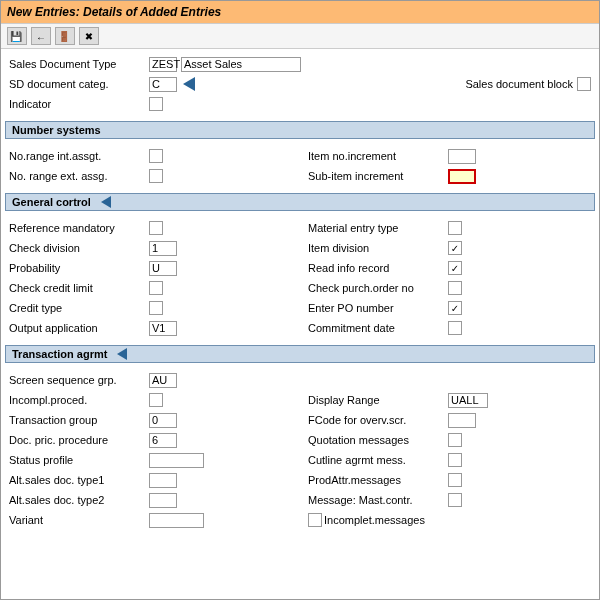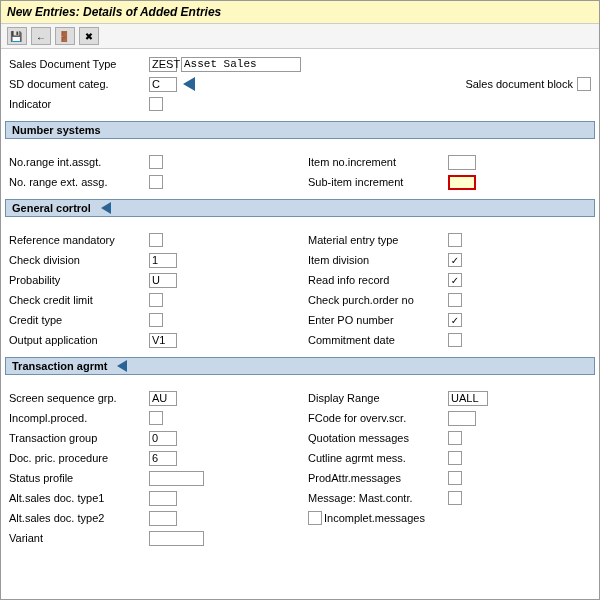--- a/index.html
+++ b/index.html
@@ -13,21 +13,21 @@
     }
     .window {
       width: 600px;
       height: 600px;
       background: #fff;
       border: 1px solid #999;
       display: flex;
       flex-direction: column;
     }
     .title-bar {
-      background: #fef9c3;
+      background: #fdba74;
       padding: 4px 6px;
       font-weight: bold;
       font-style: italic;
       font-size: 12px;
       border-bottom: 1px solid #ccc;
       color: #000;
     }
     .toolbar {
       padding: 3px 6px;
       display: flex;
@@ -52,21 +52,21 @@
       overflow-y: auto;
       padding: 4px;
     }
     .section-header {
       background: #c8d8e8;
       border: 1px solid #7090b0;
       padding: 2px 6px;
       font-weight: bold;
       font-size: 11px;
       margin-top: 4px;
-      margin-bottom: 12px;
+      margin-bottom: 6px;
       color: #000;
       display: flex;
       align-items: center;
       gap: 4px;
     }
     .form-area {
       padding: 2px 4px;
     }
     .form-row {
       display: flex;
@@ -82,21 +82,21 @@
     }
     .form-input {
       border: 1px solid #999;
       background: #fff;
       height: 15px;
       font-size: 11px;
       padding: 0 2px;
     }
     .form-input-sm { width: 28px; }
     .form-input-md { width: 55px; }
-    .form-input-lg { width: 120px; font-family: Liberation Mono, monospace; }
+    .form-input-lg { width: 120px; }
     .form-input-yellow {
       background: #ffffcc;
       border: 2px solid #cc0000;
     }
     .checkbox-area {
       width: 14px;
       height: 14px;
       border: 1px solid #999;
       background: #fff;
       display: inline-flex;
@@ -106,20 +106,21 @@
     }
     .checkbox-checked::before {
       content: '✓';
       font-size: 10px;
       color: #000;
     }
     .two-col {
       display: flex;
       gap: 8px;
       width: 100%;
+      align-items: flex-end;
     }
     .col-left {
       flex: 1;
       padding-right: 8px;
     }
     .col-right {
       flex: 1;
     }
     .value-box {
       border: 1px solid #999;

